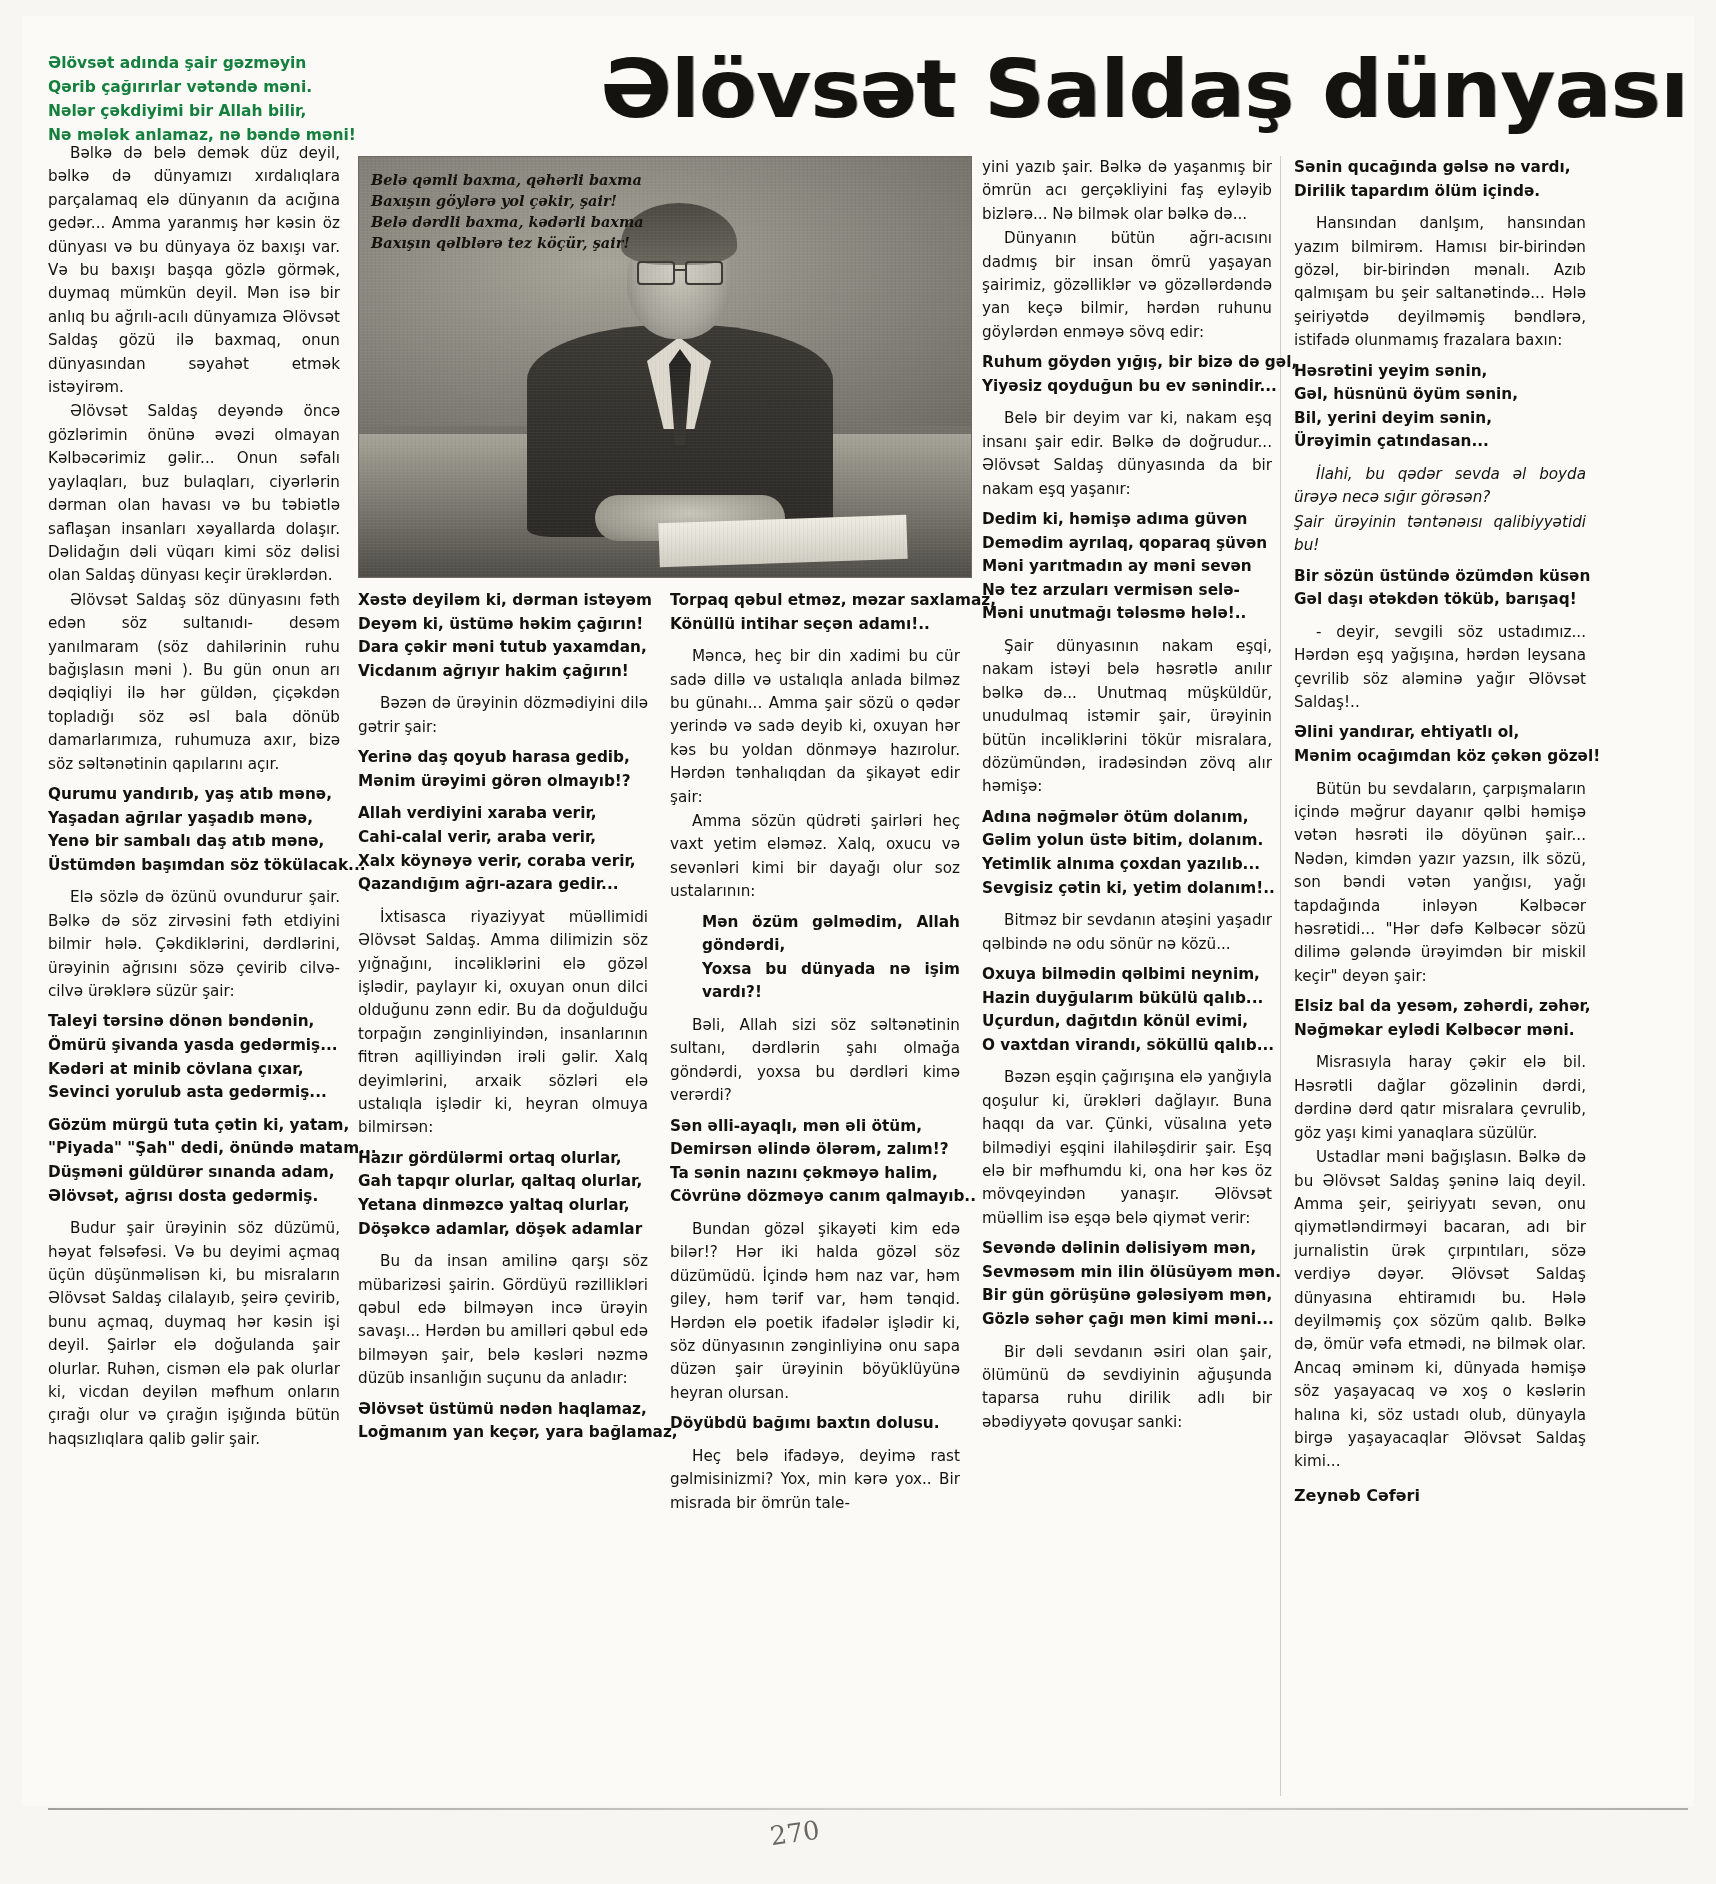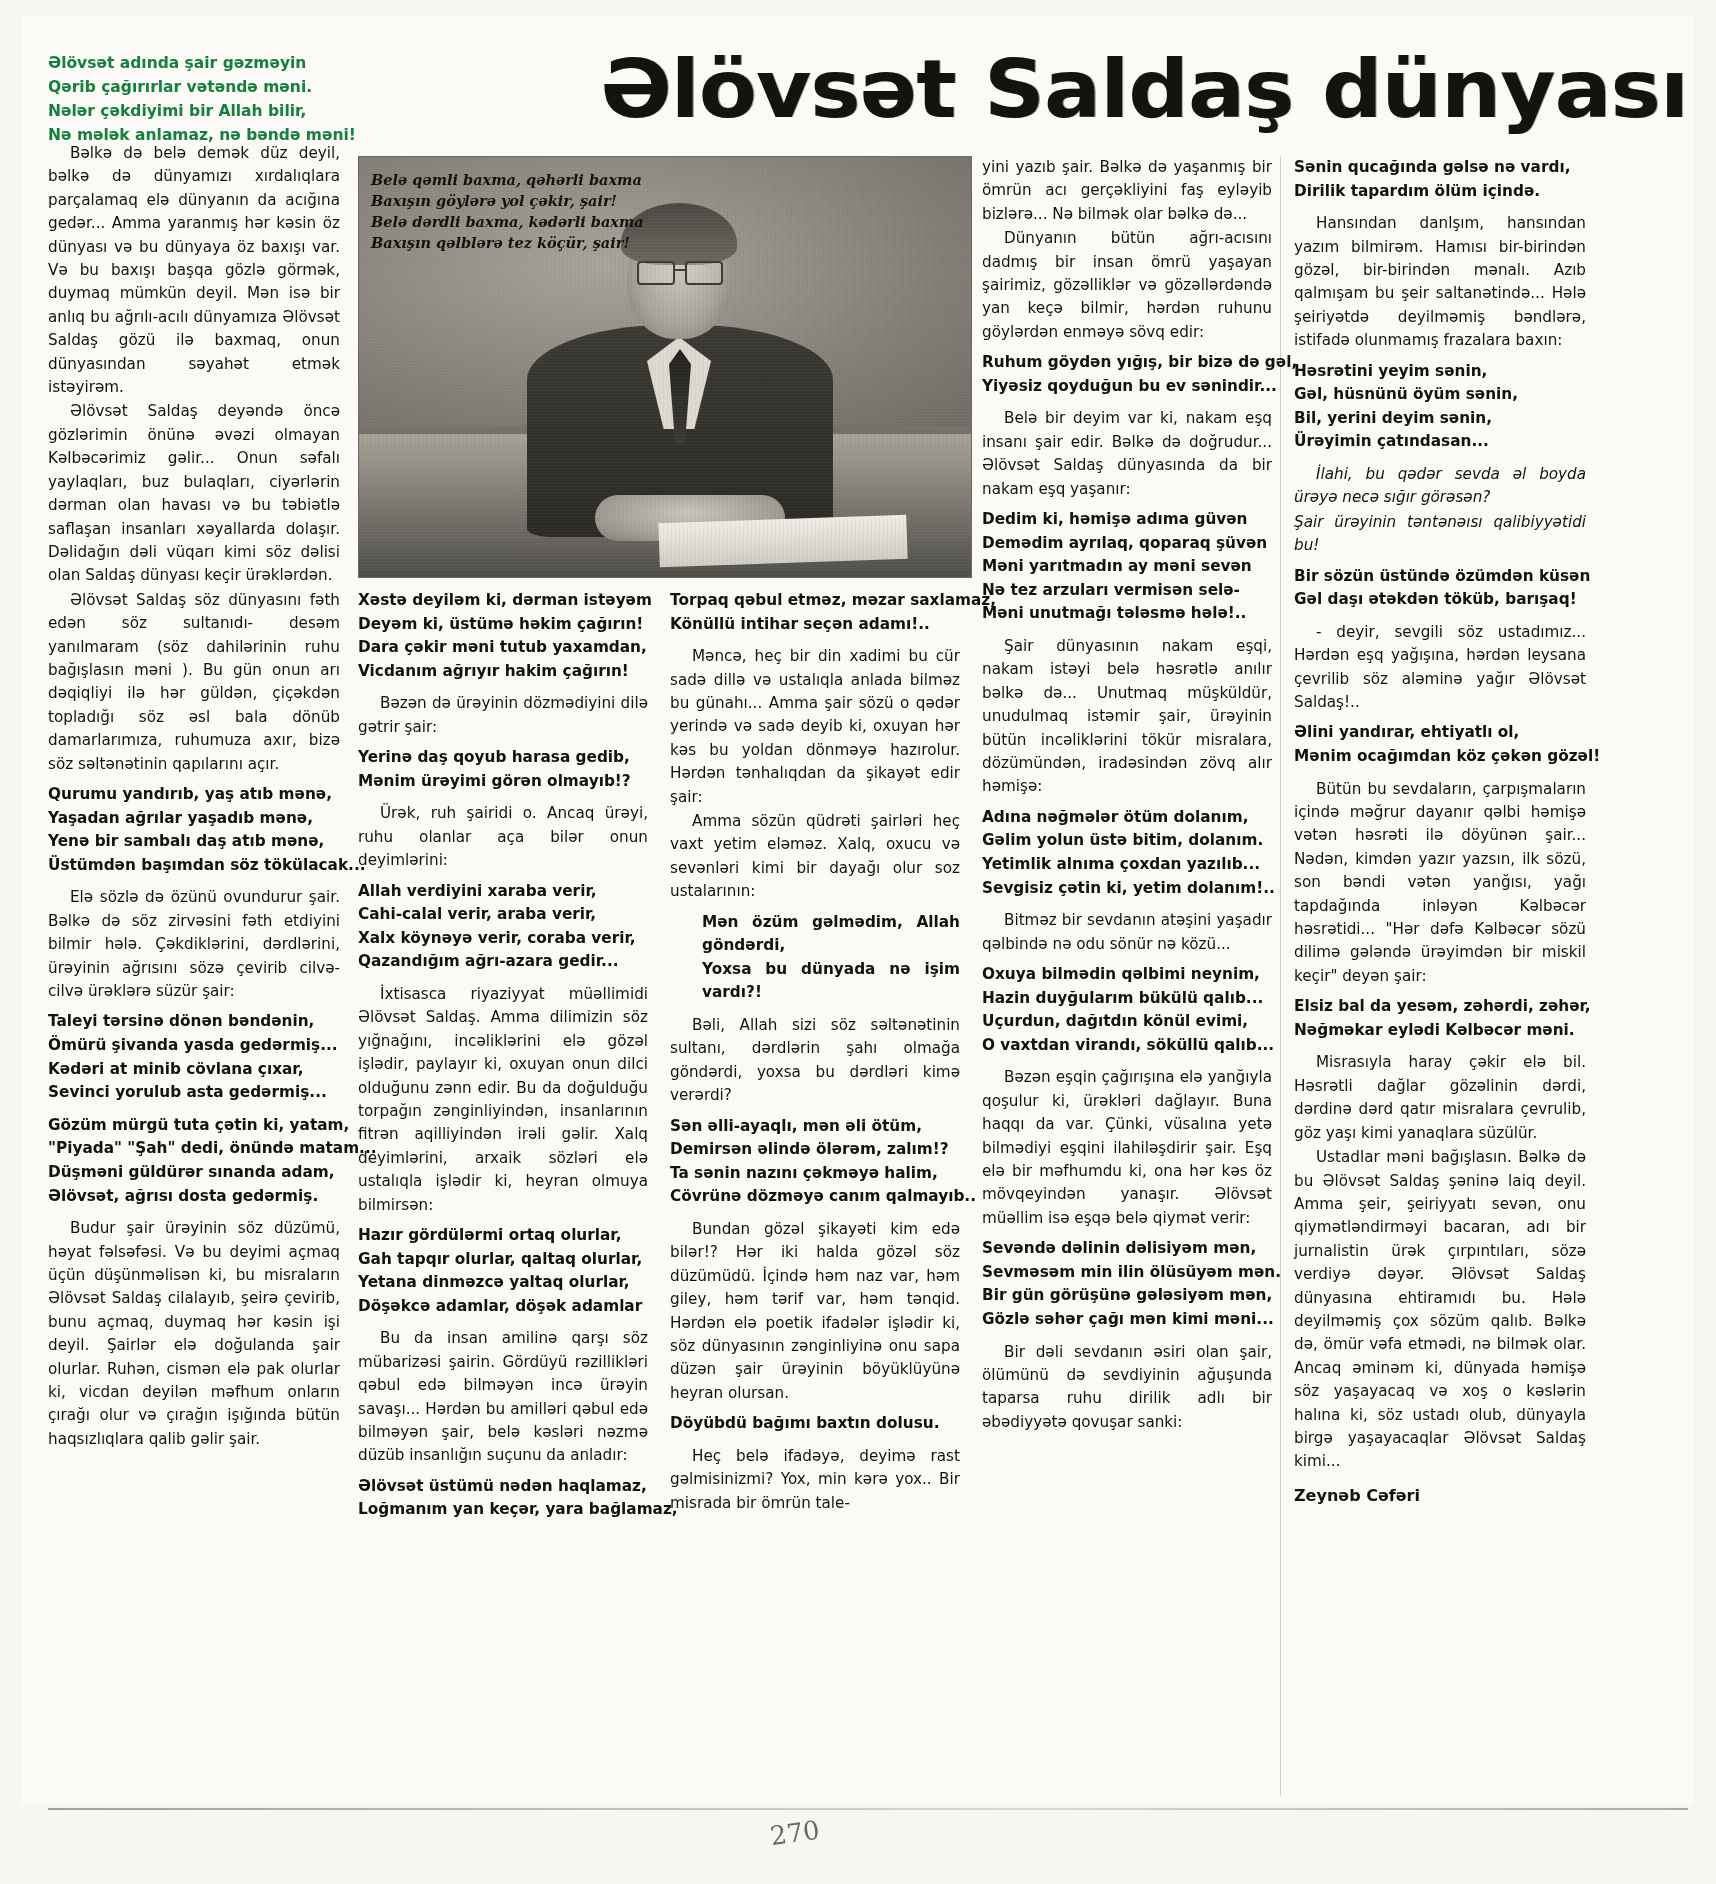--- a/index.html
+++ b/index.html
@@ -304,21 +304,20 @@
         <div>Xəstə deyiləm ki, dərman istəyəm</div>
         <div>Deyəm ki, üstümə həkim çağırın!</div>
         <div>Dara çəkir məni tutub yaxamdan,</div>
         <div>Vicdanım ağrıyır hakim çağırın!</div>
       </div>
       <p>Bəzən də ürəyinin dözmədiyini dilə gətrir şair:</p>
       <div class="verse">
         <div>Yerinə daş qoyub harasa gedib,</div>
         <div>Mənim ürəyimi görən olmayıb!?</div>
       </div>
-      <p>Ürək, ruh şairidi o. Ancaq ürəyi, ruhu olanlar aça bilər onun deyimlərini:</p>
       <div class="verse">
         <div>Allah verdiyini xaraba verir,</div>
         <div>Cahi-calal verir, araba verir,</div>
         <div>Xalx köynəyə verir, coraba verir,</div>
         <div>Qazandığım ağrı-azara gedir...</div>
       </div>
       <p>İxtisasca riyaziyyat müəllimidi Əlövsət Saldaş. Amma dilimizin söz yığnağını, incəliklərini elə gözəl işlədir, paylayır ki, oxuyan onun dilci olduğunu zənn edir. Bu da doğulduğu torpağın zənginliyindən, insanlarının fitrən aqilliyindən irəli gəlir. Xalq deyimlərini, arxaik sözləri elə ustalıqla işlədir ki, heyran olmuya bilmirsən:</p>
       <div class="verse">
         <div>Hazır gördülərmi ortaq olurlar,</div>
         <div>Gah tapqır olurlar, qaltaq olurlar,</div>

